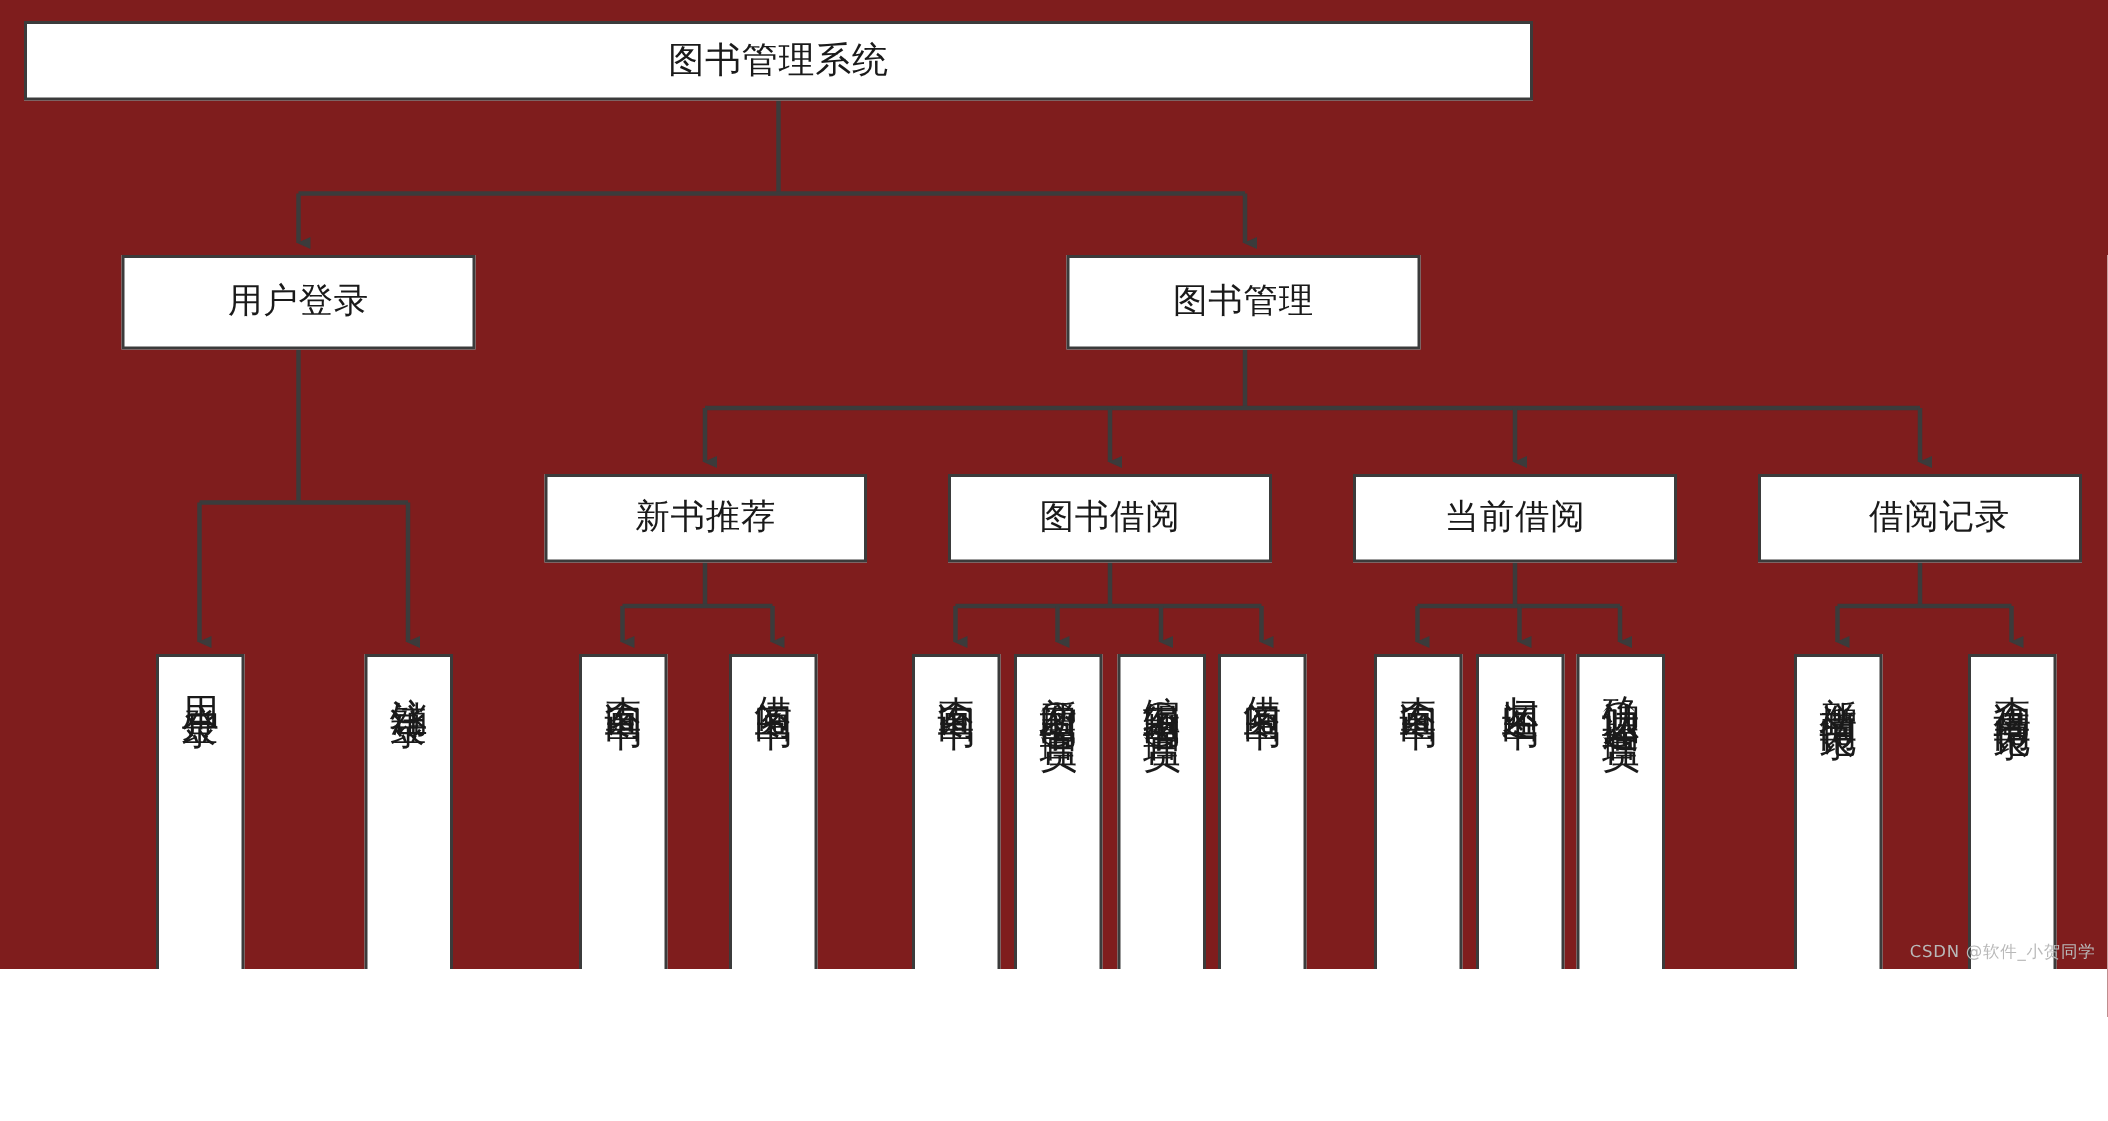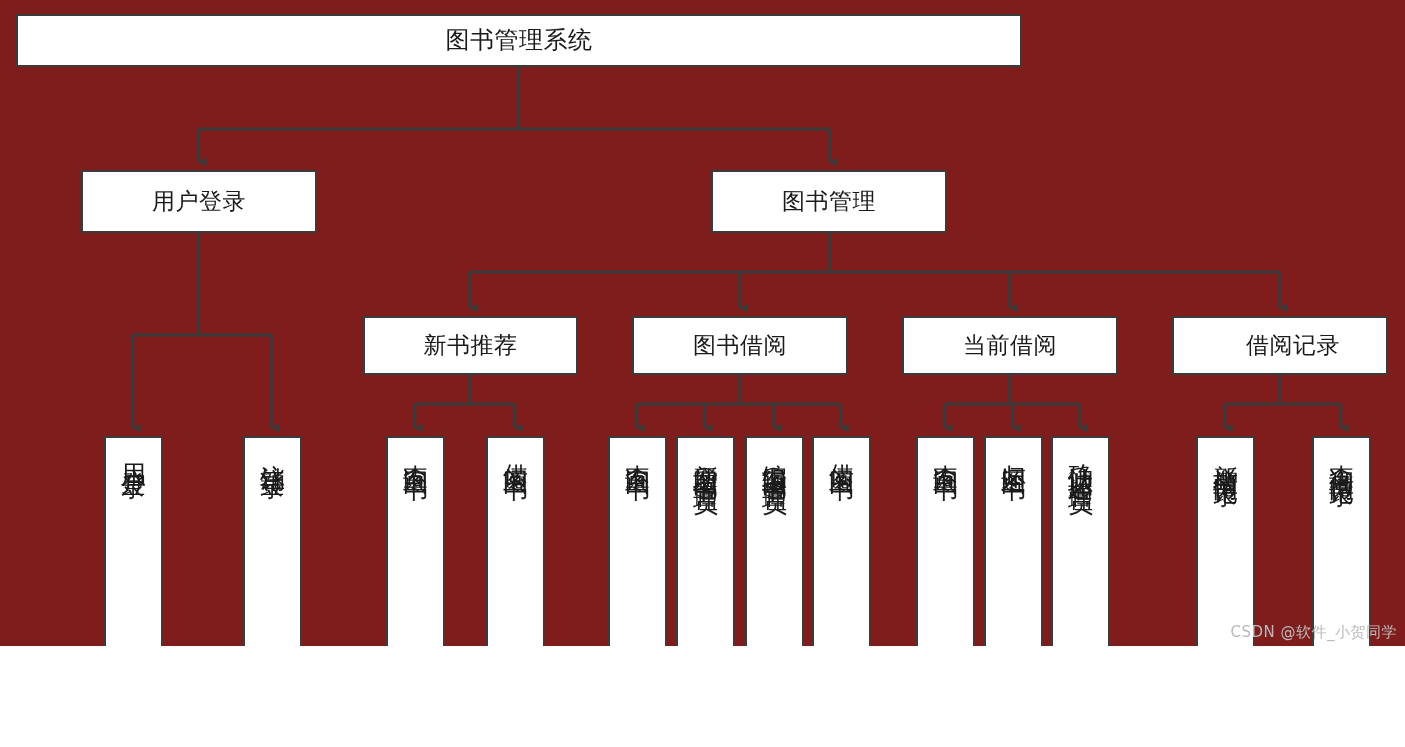--- a/index.html
+++ b/index.html
@@ -62,21 +62,21 @@
     text-orientation: upright;
     font-size: 25px;
     line-height: 1.0;
     letter-spacing: 4px;
     white-space: nowrap;
   }
   #watermark {
     position: absolute;
     right: 8px;
     bottom: 4px;
-    font-size: 15px;
+    font-size: 11px;
     color: #b9b9b9;
     letter-spacing: 0.5px;
     white-space: nowrap;
     user-select: none;
   }
 </style>
 </head>
 <body>
 
 <div id="diagram-root">

